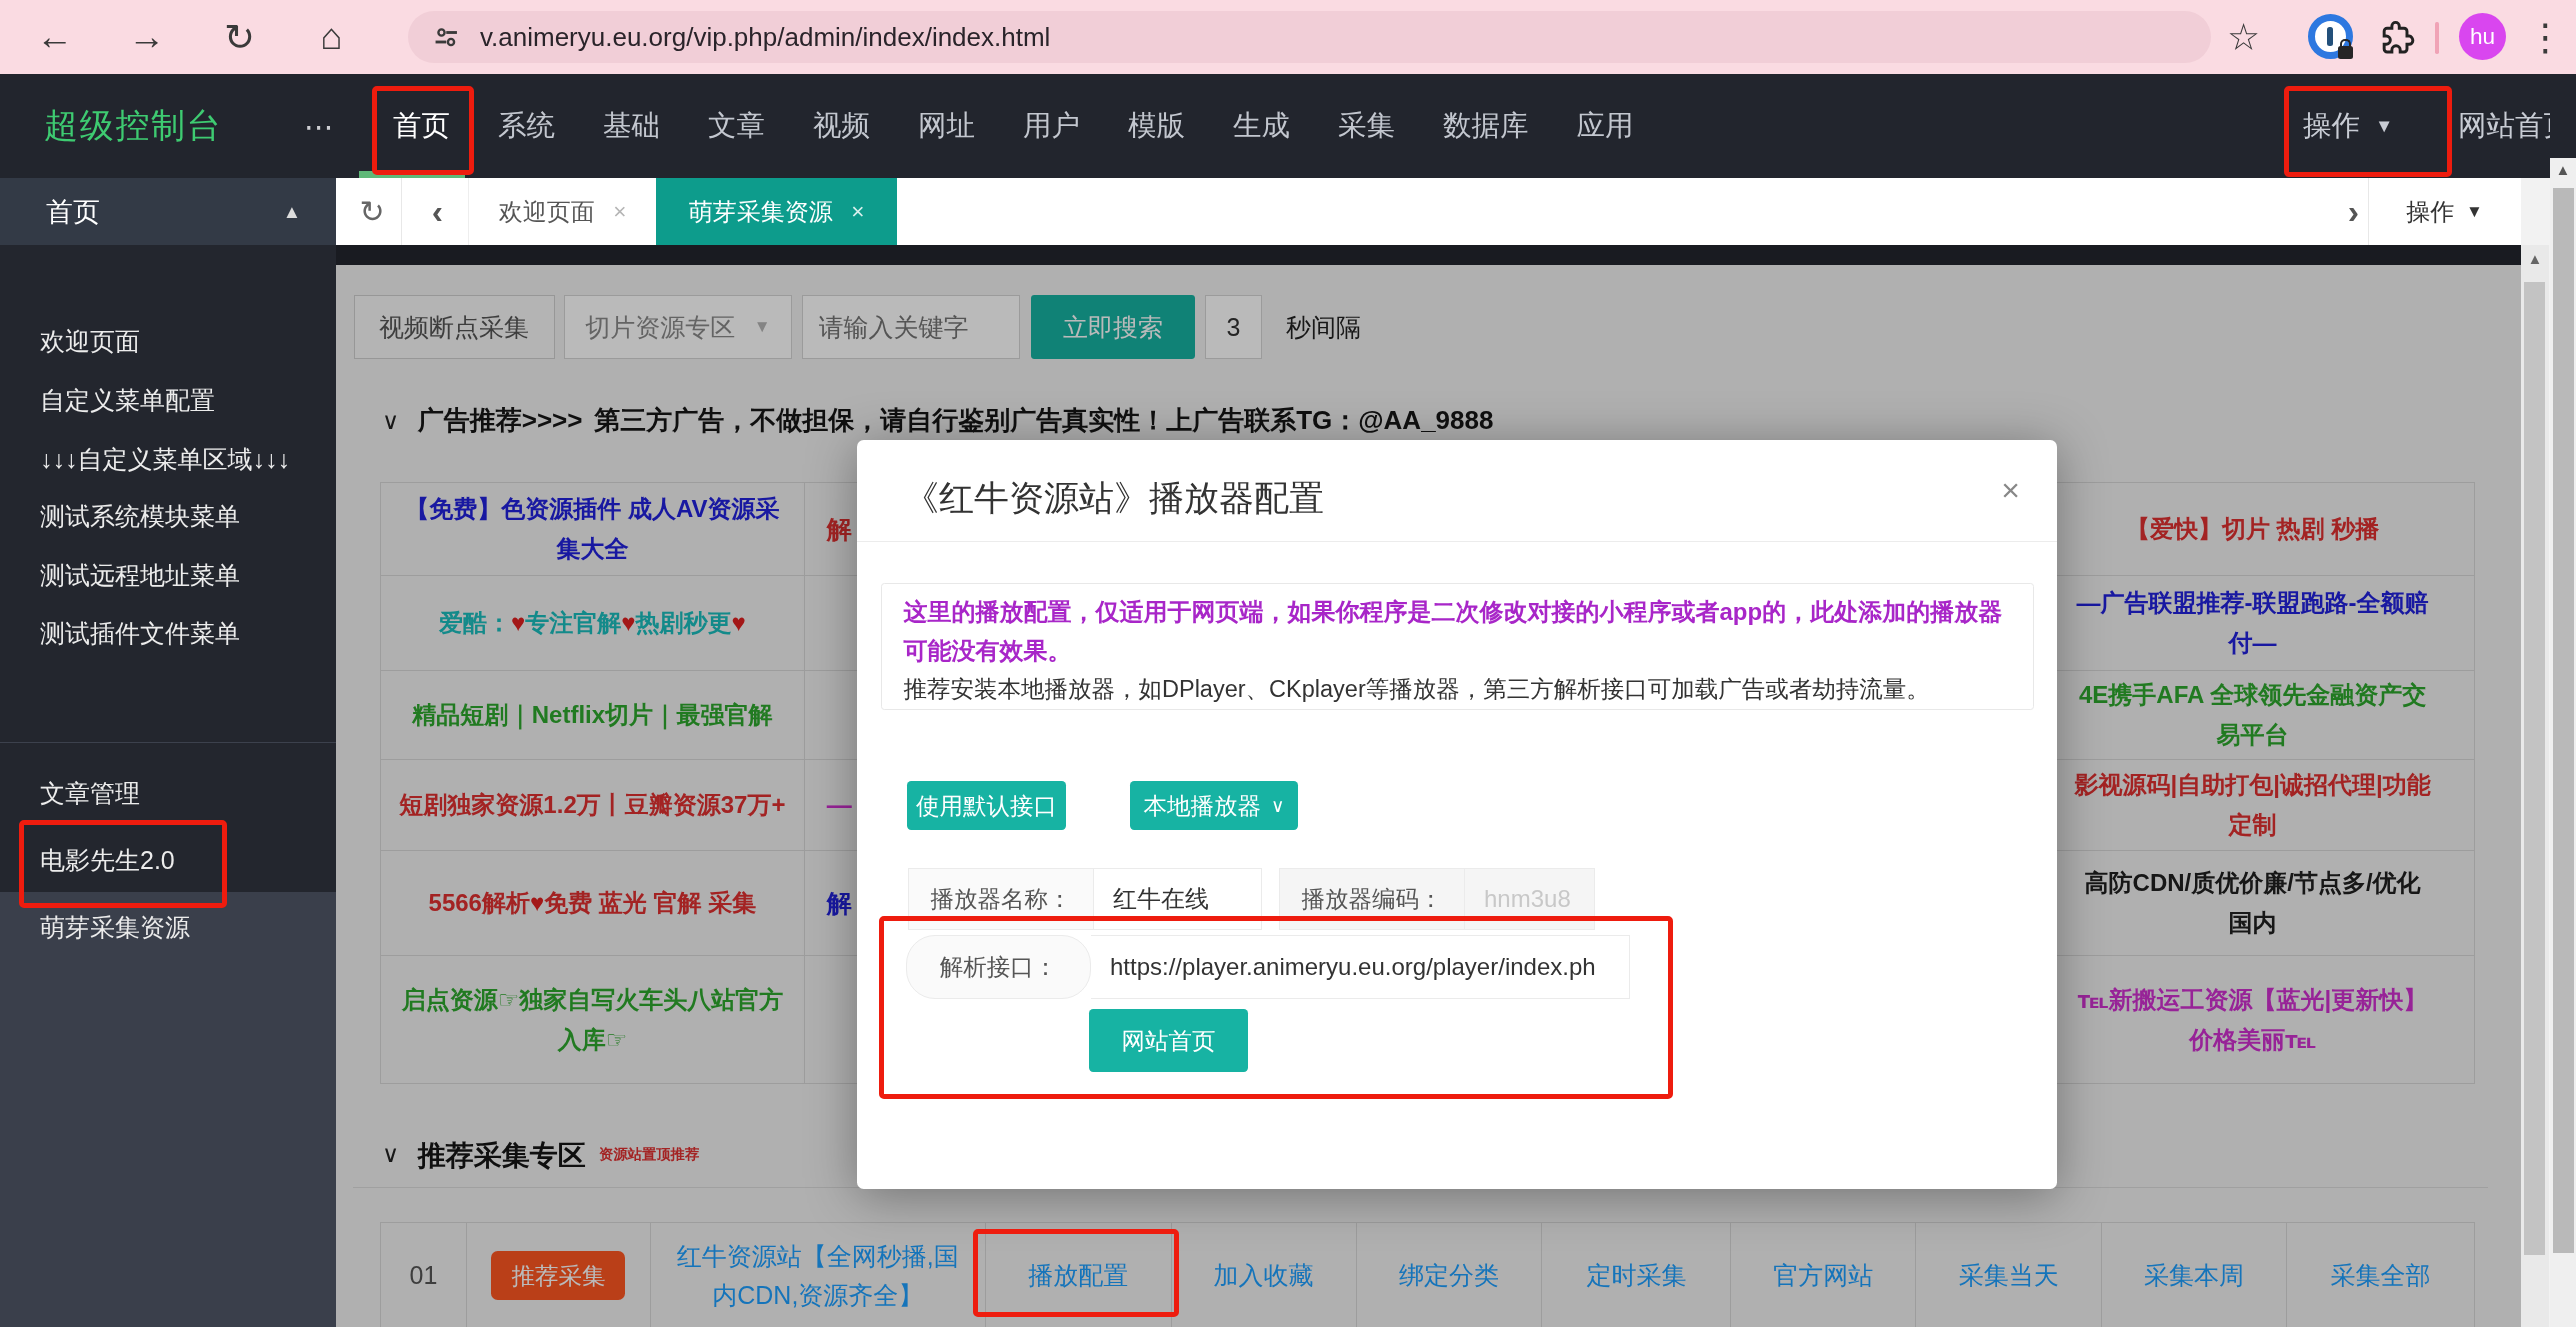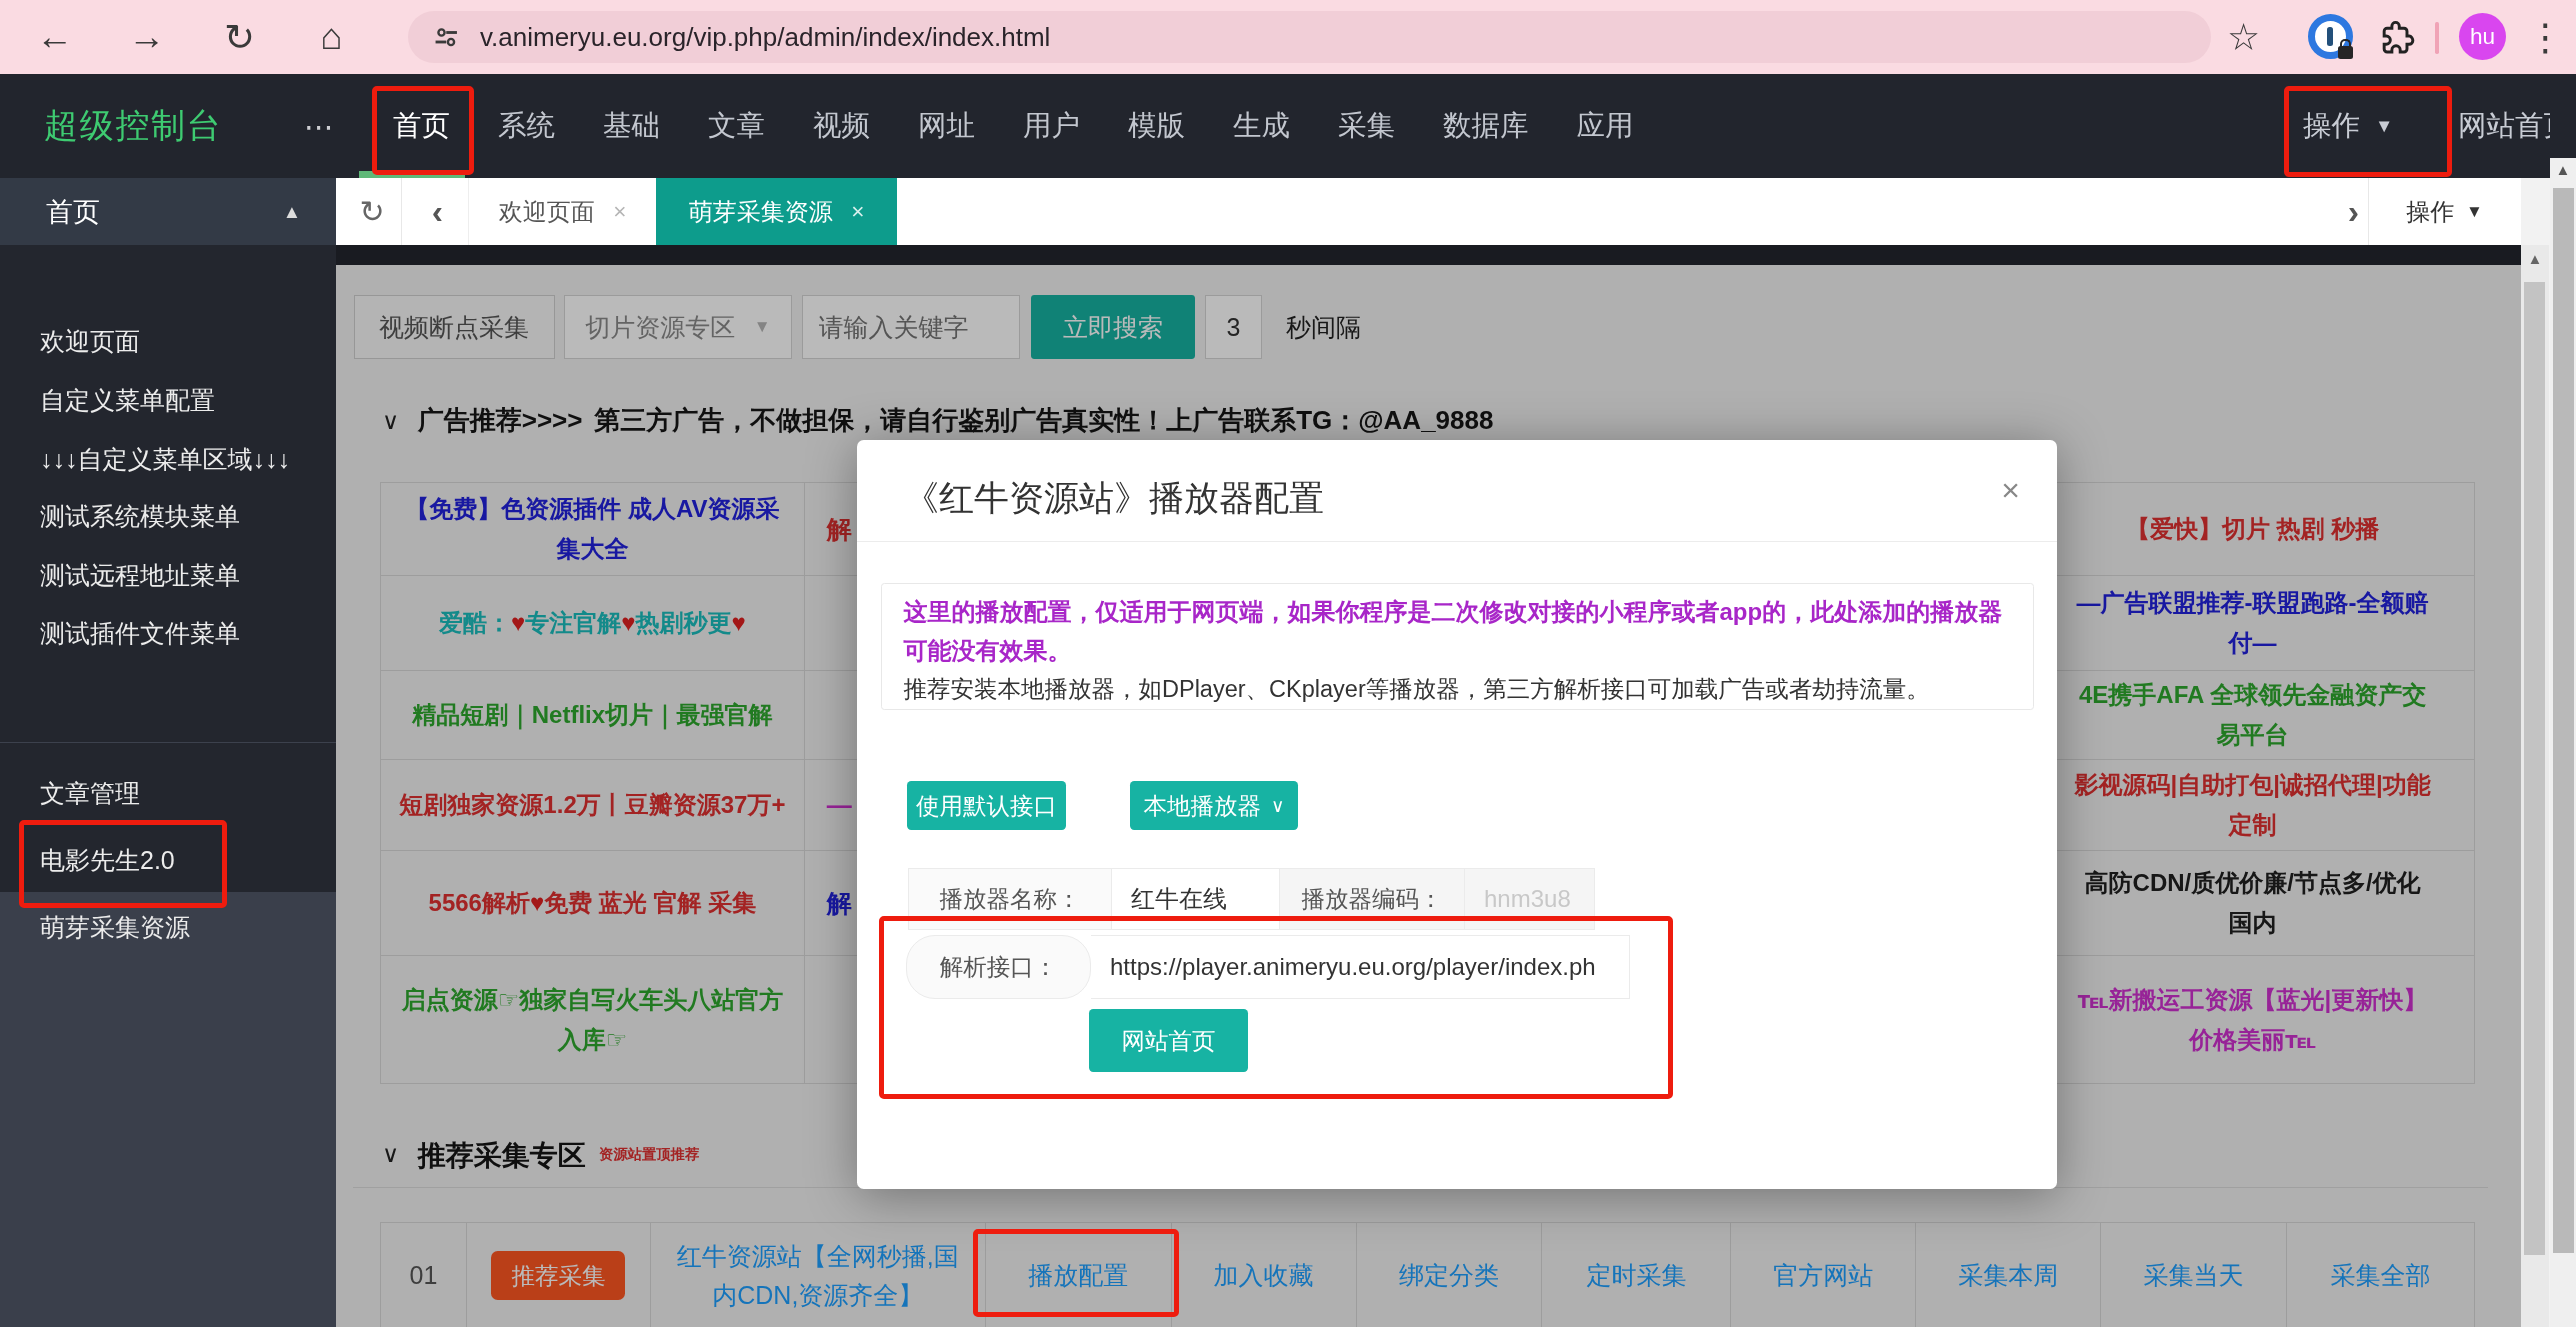--- a/index.html
+++ b/index.html
@@ -150,21 +150,21 @@
   .m-btn-local .caret{font-size:18.5px;margin-left:10px;}
   .fgroup{position:absolute;display:flex;height:62px;box-sizing:border-box;}
   .fg-row1{top:428px;}
   .flabel{border:0.8px solid #ebebeb;background:#fafafa;color:#555;font-size:23.5px;display:flex;align-items:center;
           justify-content:center;box-sizing:border-box;}
   .fvalue{border:0.8px solid #ebebeb;border-left:none;background:#fff;display:flex;align-items:center;
           box-sizing:border-box;padding:0 17px;}
   .fvalue input{border:none;outline:none;font-size:24px;color:#333;width:100%;background:transparent;
           font-family:inherit;}
   .fg-name{left:51px;}
-  .fg-name .flabel{width:204px;}
+  .fg-name .flabel{width:186px;}
   .fg-name .fvalue{width:168px;}
   .fg-code{left:422px;}
   .fg-code .flabel{width:186px;background:#f5f5f5;}
   .fg-code .fvalue{width:130px;background:#f5f5f5;}
   .fg-code input::placeholder{color:#c8c8c8;}
   .fg-api{left:49px;top:495px;height:64px;}
   .fg-api .flabel{width:185px;border-radius:29px;}
   .fg-api .fvalue{width:539px;overflow:hidden;}
   .fg-api input{white-space:nowrap;}
   .m-save{left:232px;top:569px;width:159px;height:63px;}
@@ -352,22 +352,22 @@
       <div class="btcell bt-idx">01</div>
       <div class="btcell bt-badgecell">
         <span class="badge">推荐采集</span>
       </div>
       <div class="btcell bt-name">红牛资源站【全网秒播,国内CDN,资源齐全】</div>
       <div class="btcell bt-act">播放配置</div>
       <div class="btcell bt-act w220">加入收藏</div>
       <div class="btcell bt-act">绑定分类</div>
       <div class="btcell bt-act w225">定时采集</div>
       <div class="btcell bt-act w221">官方网站</div>
+      <div class="btcell bt-act">采集当天</div>
       <div class="btcell bt-act w221">采集本周</div>
-      <div class="btcell bt-act">采集当天</div>
       <div class="btcell bt-act w223">采集全部</div>
     </div>
   </div>
 
   <div class="overlay"></div>
 
   <div class="innersb">
     <div class="arr">▲</div>
     <div class="thumb"></div>
   </div>

